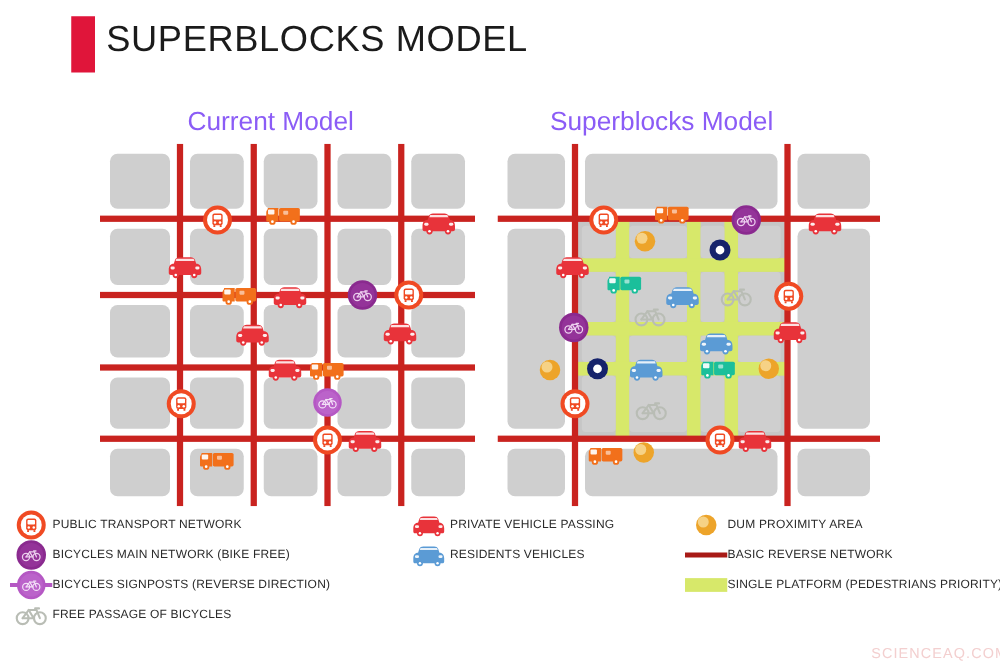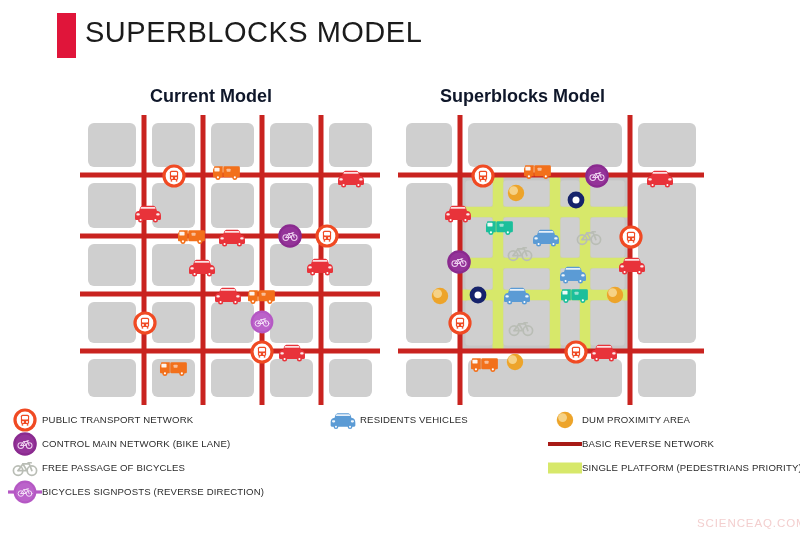--- a/index.html
+++ b/index.html
@@ -7,21 +7,21 @@
     width:800px;height:537px;background:#ffffff;overflow:hidden;
     font-family:"Liberation Sans","DejaVu Sans",sans-serif;
     position:relative;
   }
   
   #header{position:absolute;left:0;top:0;width:800px;height:70px;}
   #title-bar{position:absolute;left:57px;top:13px;width:19px;height:45px;background:#e0153a;}
   #title-text{position:absolute;left:85px;top:16px;font-size:29px;letter-spacing:.5px;color:#1b1b1b;font-weight:400;white-space:nowrap;}
 
   
-  .panel-title{position:absolute;font-size:18px;font-weight:bold;color:#0f172a;white-space:nowrap;}
+  .panel-title{position:absolute;font-size:21px;font-weight:normal;color:#8b5cf6;white-space:nowrap;}
   #title-left{left:150px;top:86px;}
   #title-right{left:440px;top:86px;}
 
   
   .panel{position:absolute;top:115px;height:290px;}
   #panel-left{left:80px;width:300px;}
   #panel-right{left:398px;width:306px;}
   .panel-canvas{position:absolute;left:0;top:0;width:100%;height:100%;}
 
   
@@ -660,60 +660,77 @@
     <g transform="scale(0.82)" fill="none" stroke="#eccfee" stroke-width="1.25" stroke-linecap="round">
     <circle cx="-5.1" cy="1.9" r="3.5"></circle>
                 <circle cx="5.1" cy="1.9" r="3.5"></circle>
     <path d="M-5.1,1.9 L-1.5,-3 L3.1,-3 L5.1,1.9"></path>
     <path d="M-1.5,-3 L1.4,1.9 L-5.1,1.9"></path>
     <path d="M2.3,-3.9 L4.6,-3.9"></path>
   </g>
   </g>
           </svg>
         </span>
-      <span class="legend-label">CONTROL MAIN NETWORK (BIKE LANE)</span>
-    </div>
-    <div class="legend-row">
-      <span class="legend-ico">
-          <svg width="30" height="24" viewBox="-15 -12 30 24">
-            <g>
-              <g transform="scale(1.35)" fill="none" stroke="#b9bdb5" stroke-width="1.25" stroke-linecap="round">
-    <circle cx="-5.1" cy="1.9" r="3.5"></circle>
-                <circle cx="5.1" cy="1.9" r="3.5"></circle>
-    <path d="M-5.1,1.9 L-1.5,-3 L3.1,-3 L5.1,1.9"></path>
-    <path d="M-1.5,-3 L1.4,1.9 L-5.1,1.9"></path>
-    <path d="M2.3,-3.9 L4.6,-3.9"></path>
-  </g>
-            </g>
-          </svg>
-        </span>
-      <span class="legend-label">FREE PASSAGE OF BICYCLES</span>
+      <span class="legend-label">BICYCLES MAIN NETWORK (BIKE FREE)</span>
     </div>
     <div class="legend-row">
       <span class="legend-ico">
           <svg width="34" height="26" viewBox="-17 -13 34 26">
             <rect x="-17" y="-1.6" width="34" height="3.2" fill="#b558c4"></rect>
             <g>
     <circle cx="0" cy="0" r="11.4" fill="#b558c4"></circle>
     <circle cx="0" cy="0" r="9.2" fill="#c06ace" opacity="0.6"></circle>
     <g transform="scale(0.8)" fill="none" stroke="#f3e0f7" stroke-width="1.25" stroke-linecap="round">
     <circle cx="-5.1" cy="1.9" r="3.5"></circle>
                 <circle cx="5.1" cy="1.9" r="3.5"></circle>
     <path d="M-5.1,1.9 L-1.5,-3 L3.1,-3 L5.1,1.9"></path>
     <path d="M-1.5,-3 L1.4,1.9 L-5.1,1.9"></path>
     <path d="M2.3,-3.9 L4.6,-3.9"></path>
   </g>
   </g>
           </svg>
         </span>
       <span class="legend-label">BICYCLES SIGNPOSTS (REVERSE DIRECTION)</span>
     </div>
+    <div class="legend-row">
+      <span class="legend-ico">
+          <svg width="30" height="24" viewBox="-15 -12 30 24">
+            <g>
+              <g transform="scale(1.35)" fill="none" stroke="#b9bdb5" stroke-width="1.25" stroke-linecap="round">
+    <circle cx="-5.1" cy="1.9" r="3.5"></circle>
+                <circle cx="5.1" cy="1.9" r="3.5"></circle>
+    <path d="M-5.1,1.9 L-1.5,-3 L3.1,-3 L5.1,1.9"></path>
+    <path d="M-1.5,-3 L1.4,1.9 L-5.1,1.9"></path>
+    <path d="M2.3,-3.9 L4.6,-3.9"></path>
+  </g>
+            </g>
+          </svg>
+        </span>
+      <span class="legend-label">FREE PASSAGE OF BICYCLES</span>
+    </div>
   </div>
 
   <div class="legend-col" id="legend-col-1">
+    <div class="legend-row">
+      <span class="legend-ico">
+          <svg width="32" height="22" viewBox="-16 -11 32 22">
+            <g transform="scale(0.95)">
+    <path d="M-13,3 C-13,-1 -11,-2 -9,-2 L-8,-5 C-7.4,-6.6 -6.2,-7.2 -4.6,-7.2 L4.6,-7.2 C6.2,-7.2 7.4,-6.6 8,-5 L9,-2 C11,-2 13,-1 13,3 L13,5.4 C13,6.4 12.3,7 11.3,7 L-11.3,7 C-12.3,7 -13,6.4 -13,5.4 Z" fill="#e8333a"></path>
+    <path d="M-7.6,-4.2 L-6.9,-6 L6.9,-6 L7.6,-4.2 L-7.6,-4.2 Z" fill="#ffffff" opacity="0.85"></path>
+    <rect x="-11.6" y="0.2" width="3.4" height="2.3" rx="1.1" fill="#ffffff" opacity="0.9"></rect>
+    <rect x="8.2" y="0.2" width="3.4" height="2.3" rx="1.1" fill="#ffffff" opacity="0.9"></rect>
+    <circle cx="-7.4" cy="7" r="2.5" fill="#e8333a"></circle>
+              <circle cx="-7.4" cy="7" r="1.05" fill="#ffffff"></circle>
+    <circle cx="7.4" cy="7" r="2.5" fill="#e8333a"></circle>
+              <circle cx="7.4" cy="7" r="1.05" fill="#ffffff"></circle>
+  </g>
+          </svg>
+        </span>
+      <span class="legend-label">PRIVATE VEHICLE PASSING</span>
+    </div>
     <div class="legend-row">
       <span class="legend-ico">
           <svg width="32" height="22" viewBox="-16 -11 32 22">
             <g transform="scale(0.95)">
     <path d="M-13,3 C-13,-1 -11,-2 -9,-2 L-8,-5 C-7.4,-6.6 -6.2,-7.2 -4.6,-7.2 L4.6,-7.2 C6.2,-7.2 7.4,-6.6 8,-5 L9,-2 C11,-2 13,-1 13,3 L13,5.4 C13,6.4 12.3,7 11.3,7 L-11.3,7 C-12.3,7 -13,6.4 -13,5.4 Z" fill="#5b9bd5"></path>
     <path d="M-7.6,-4.2 L-6.9,-6 L6.9,-6 L7.6,-4.2 L-7.6,-4.2 Z" fill="#ffffff" opacity="0.85"></path>
     <rect x="-11.6" y="0.2" width="3.4" height="2.3" rx="1.1" fill="#ffffff" opacity="0.9"></rect>
     <rect x="8.2" y="0.2" width="3.4" height="2.3" rx="1.1" fill="#ffffff" opacity="0.9"></rect>
     <circle cx="-7.4" cy="7" r="2.5" fill="#5b9bd5"></circle>
               <circle cx="-7.4" cy="7" r="1.05" fill="#ffffff"></circle>

